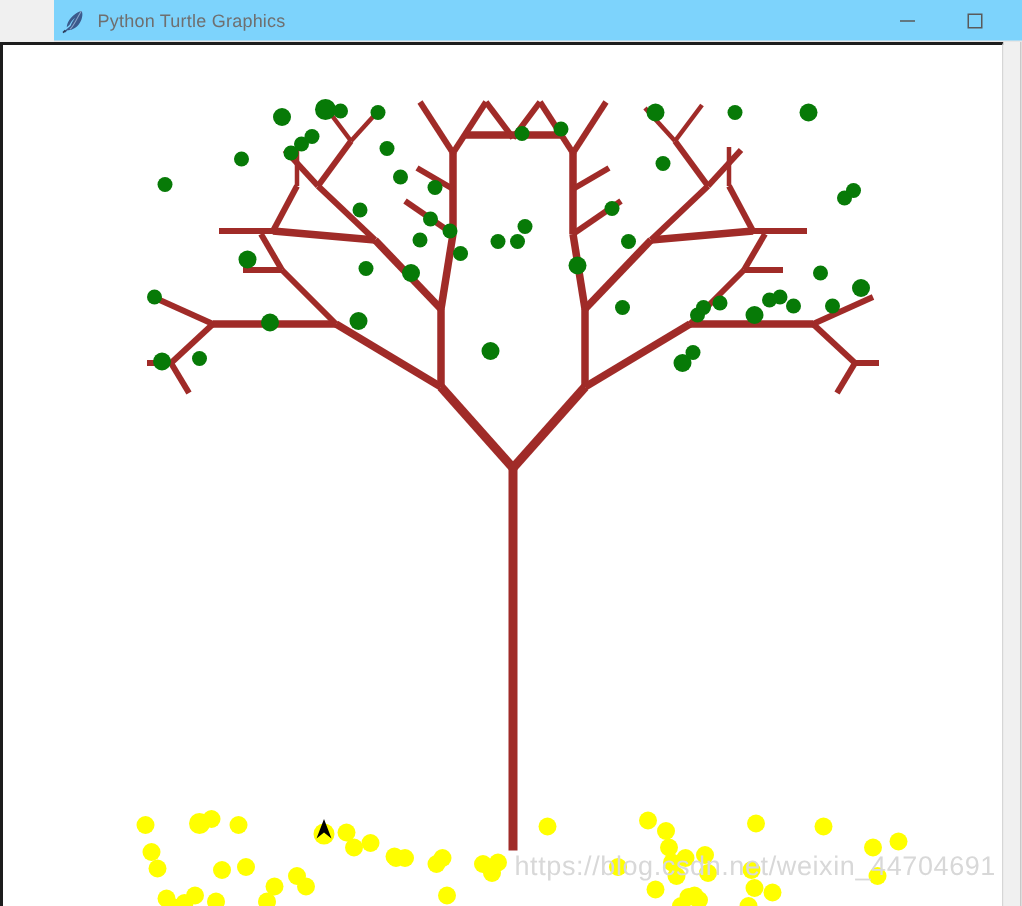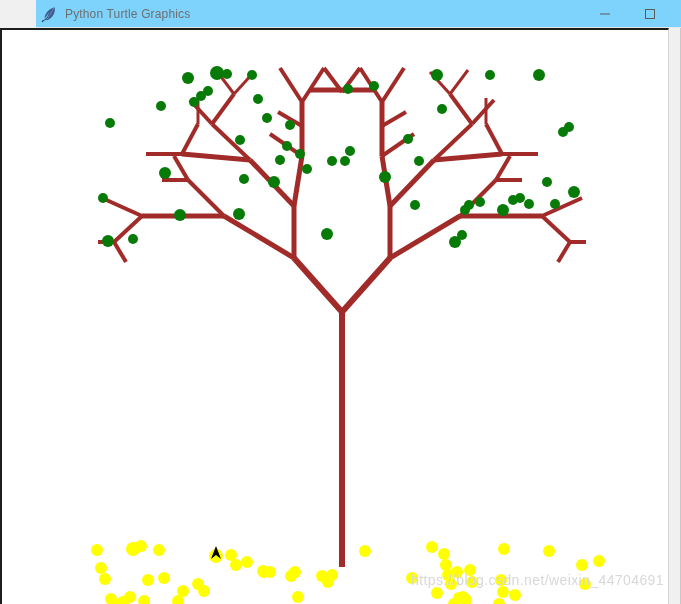--- a/index.html
+++ b/index.html
@@ -101,21 +101,21 @@
     width: 667px;
     height: 574px;
     display: block;
   }
 
   
   #watermark {
     position: absolute;
     right: 4px;
     bottom: 16px;
-    font-size: 14px;
+    font-size: 18px;
     color: #d8d8d8;
     letter-spacing: 0.4px;
     white-space: nowrap;
     font-family: "Liberation Sans", sans-serif;
     pointer-events: none;
   }
 </style>
 </head>
 <body>
 

